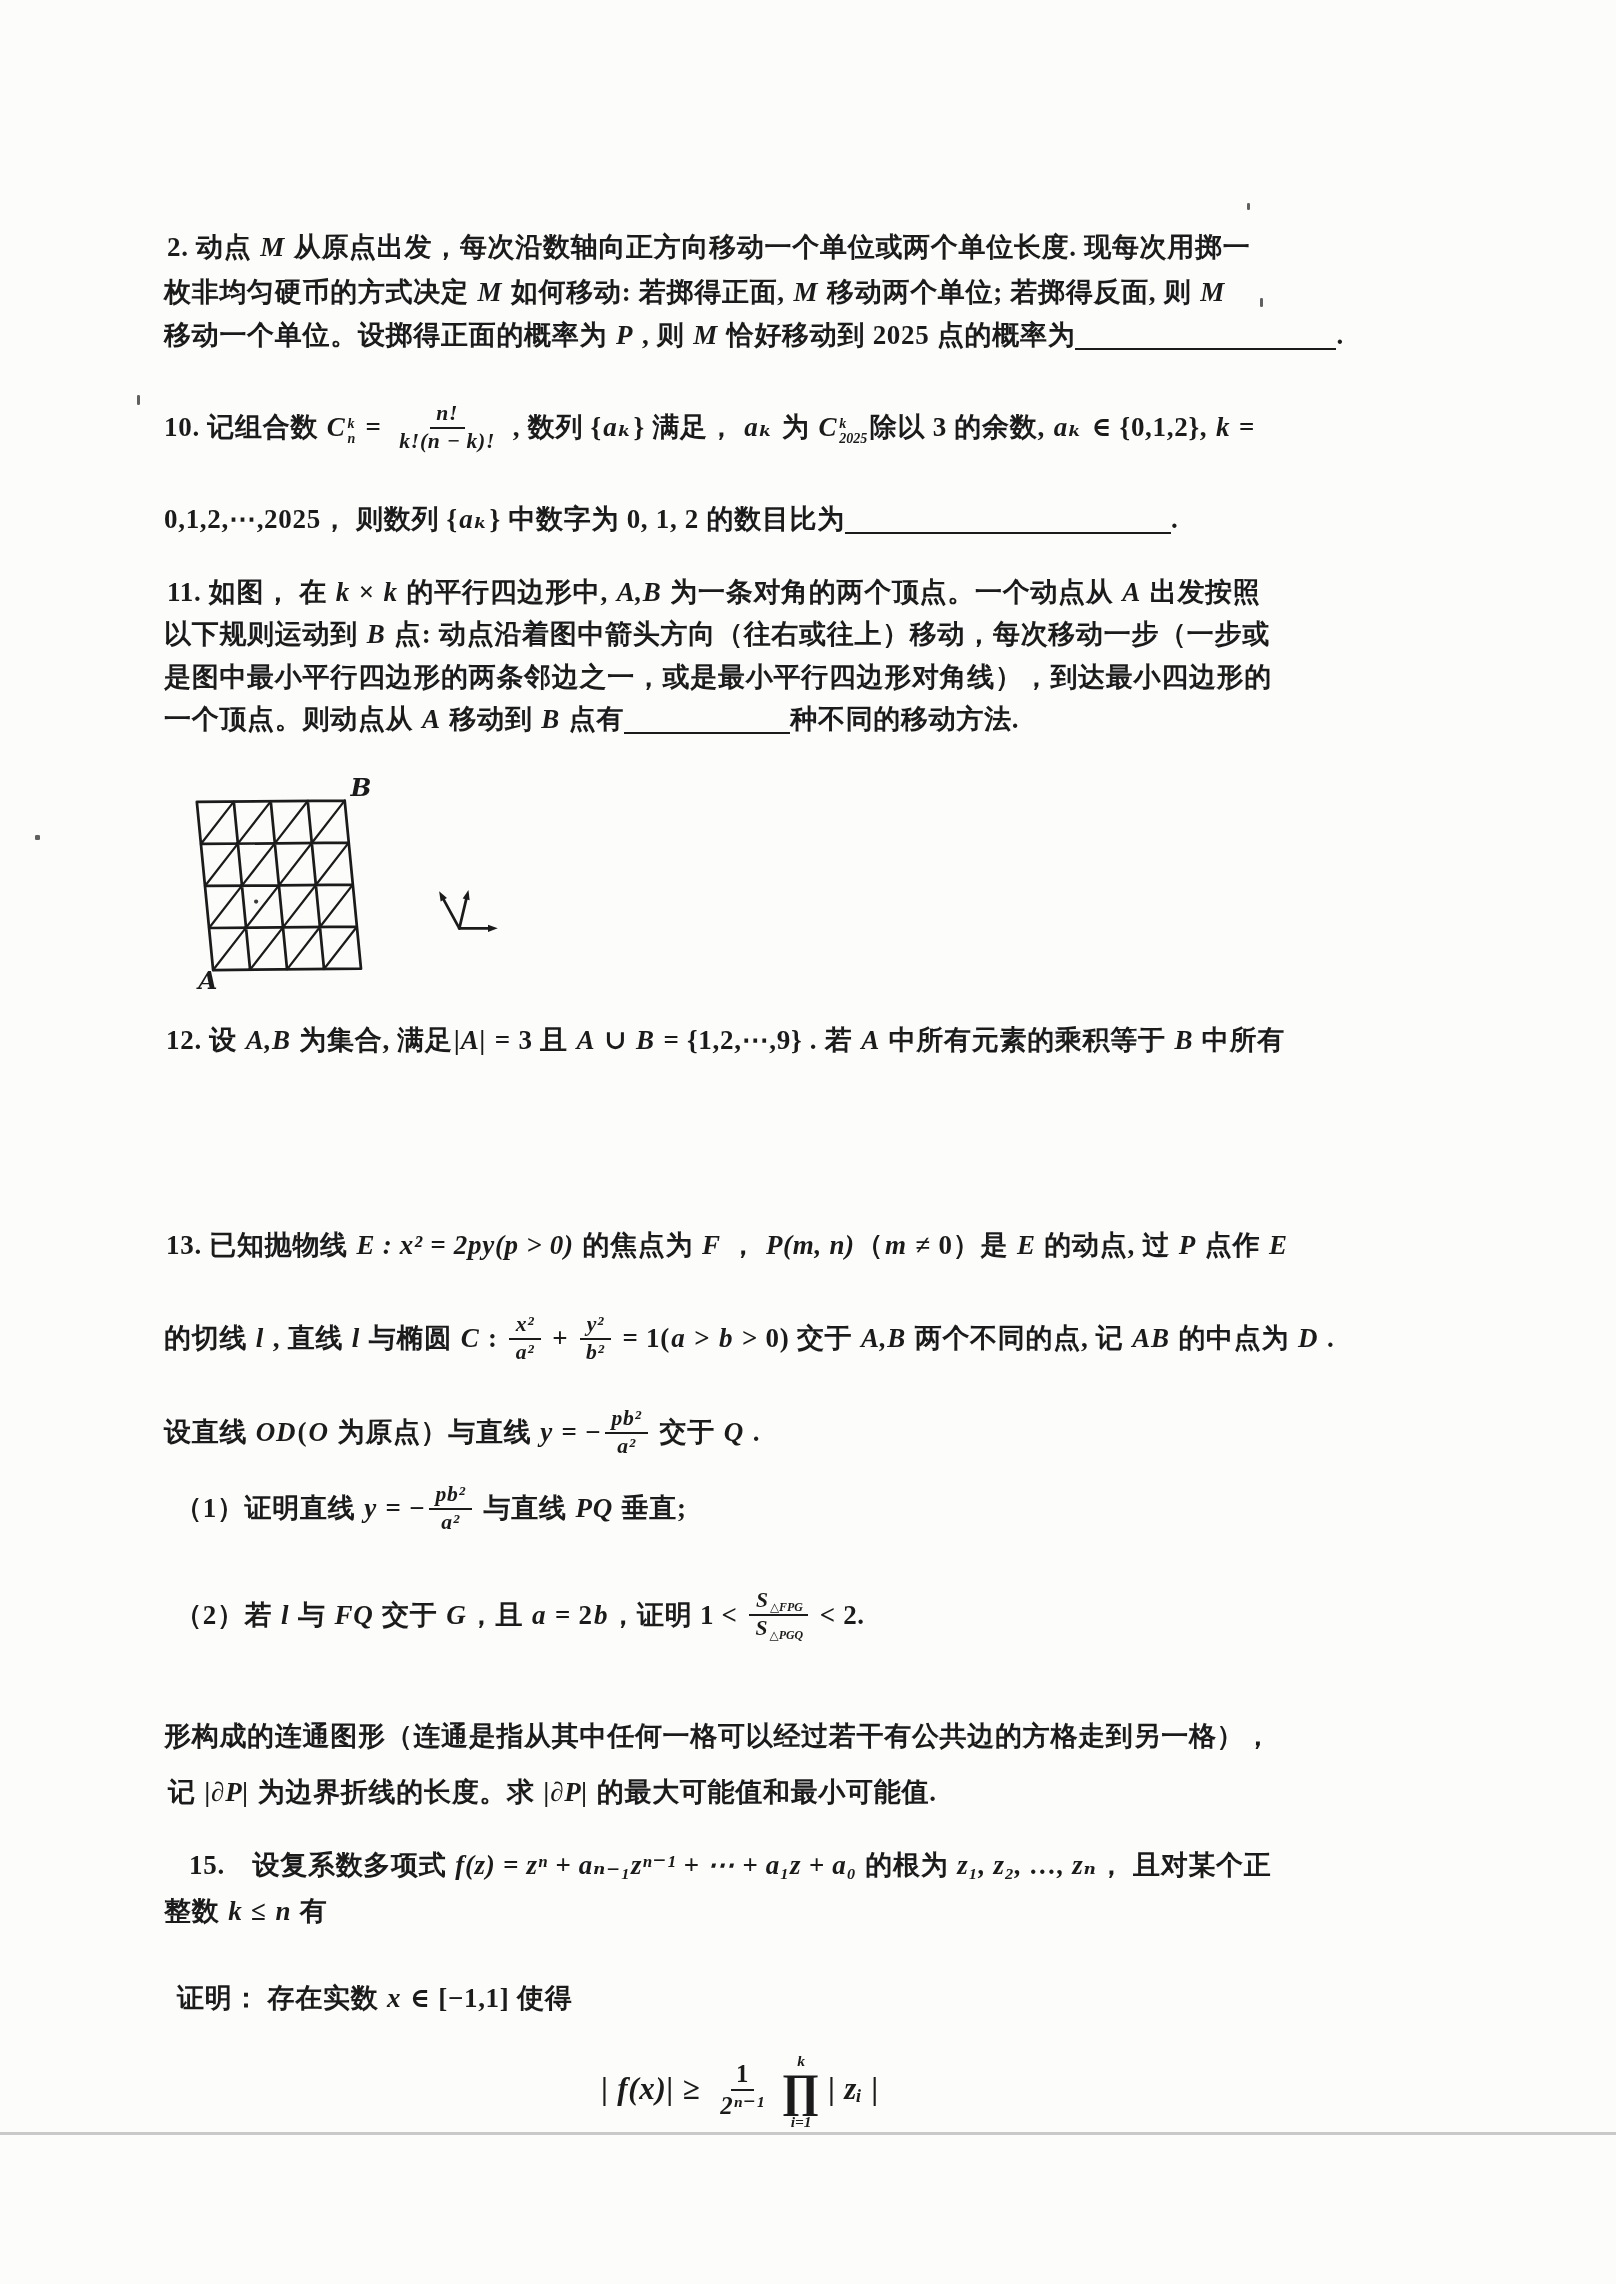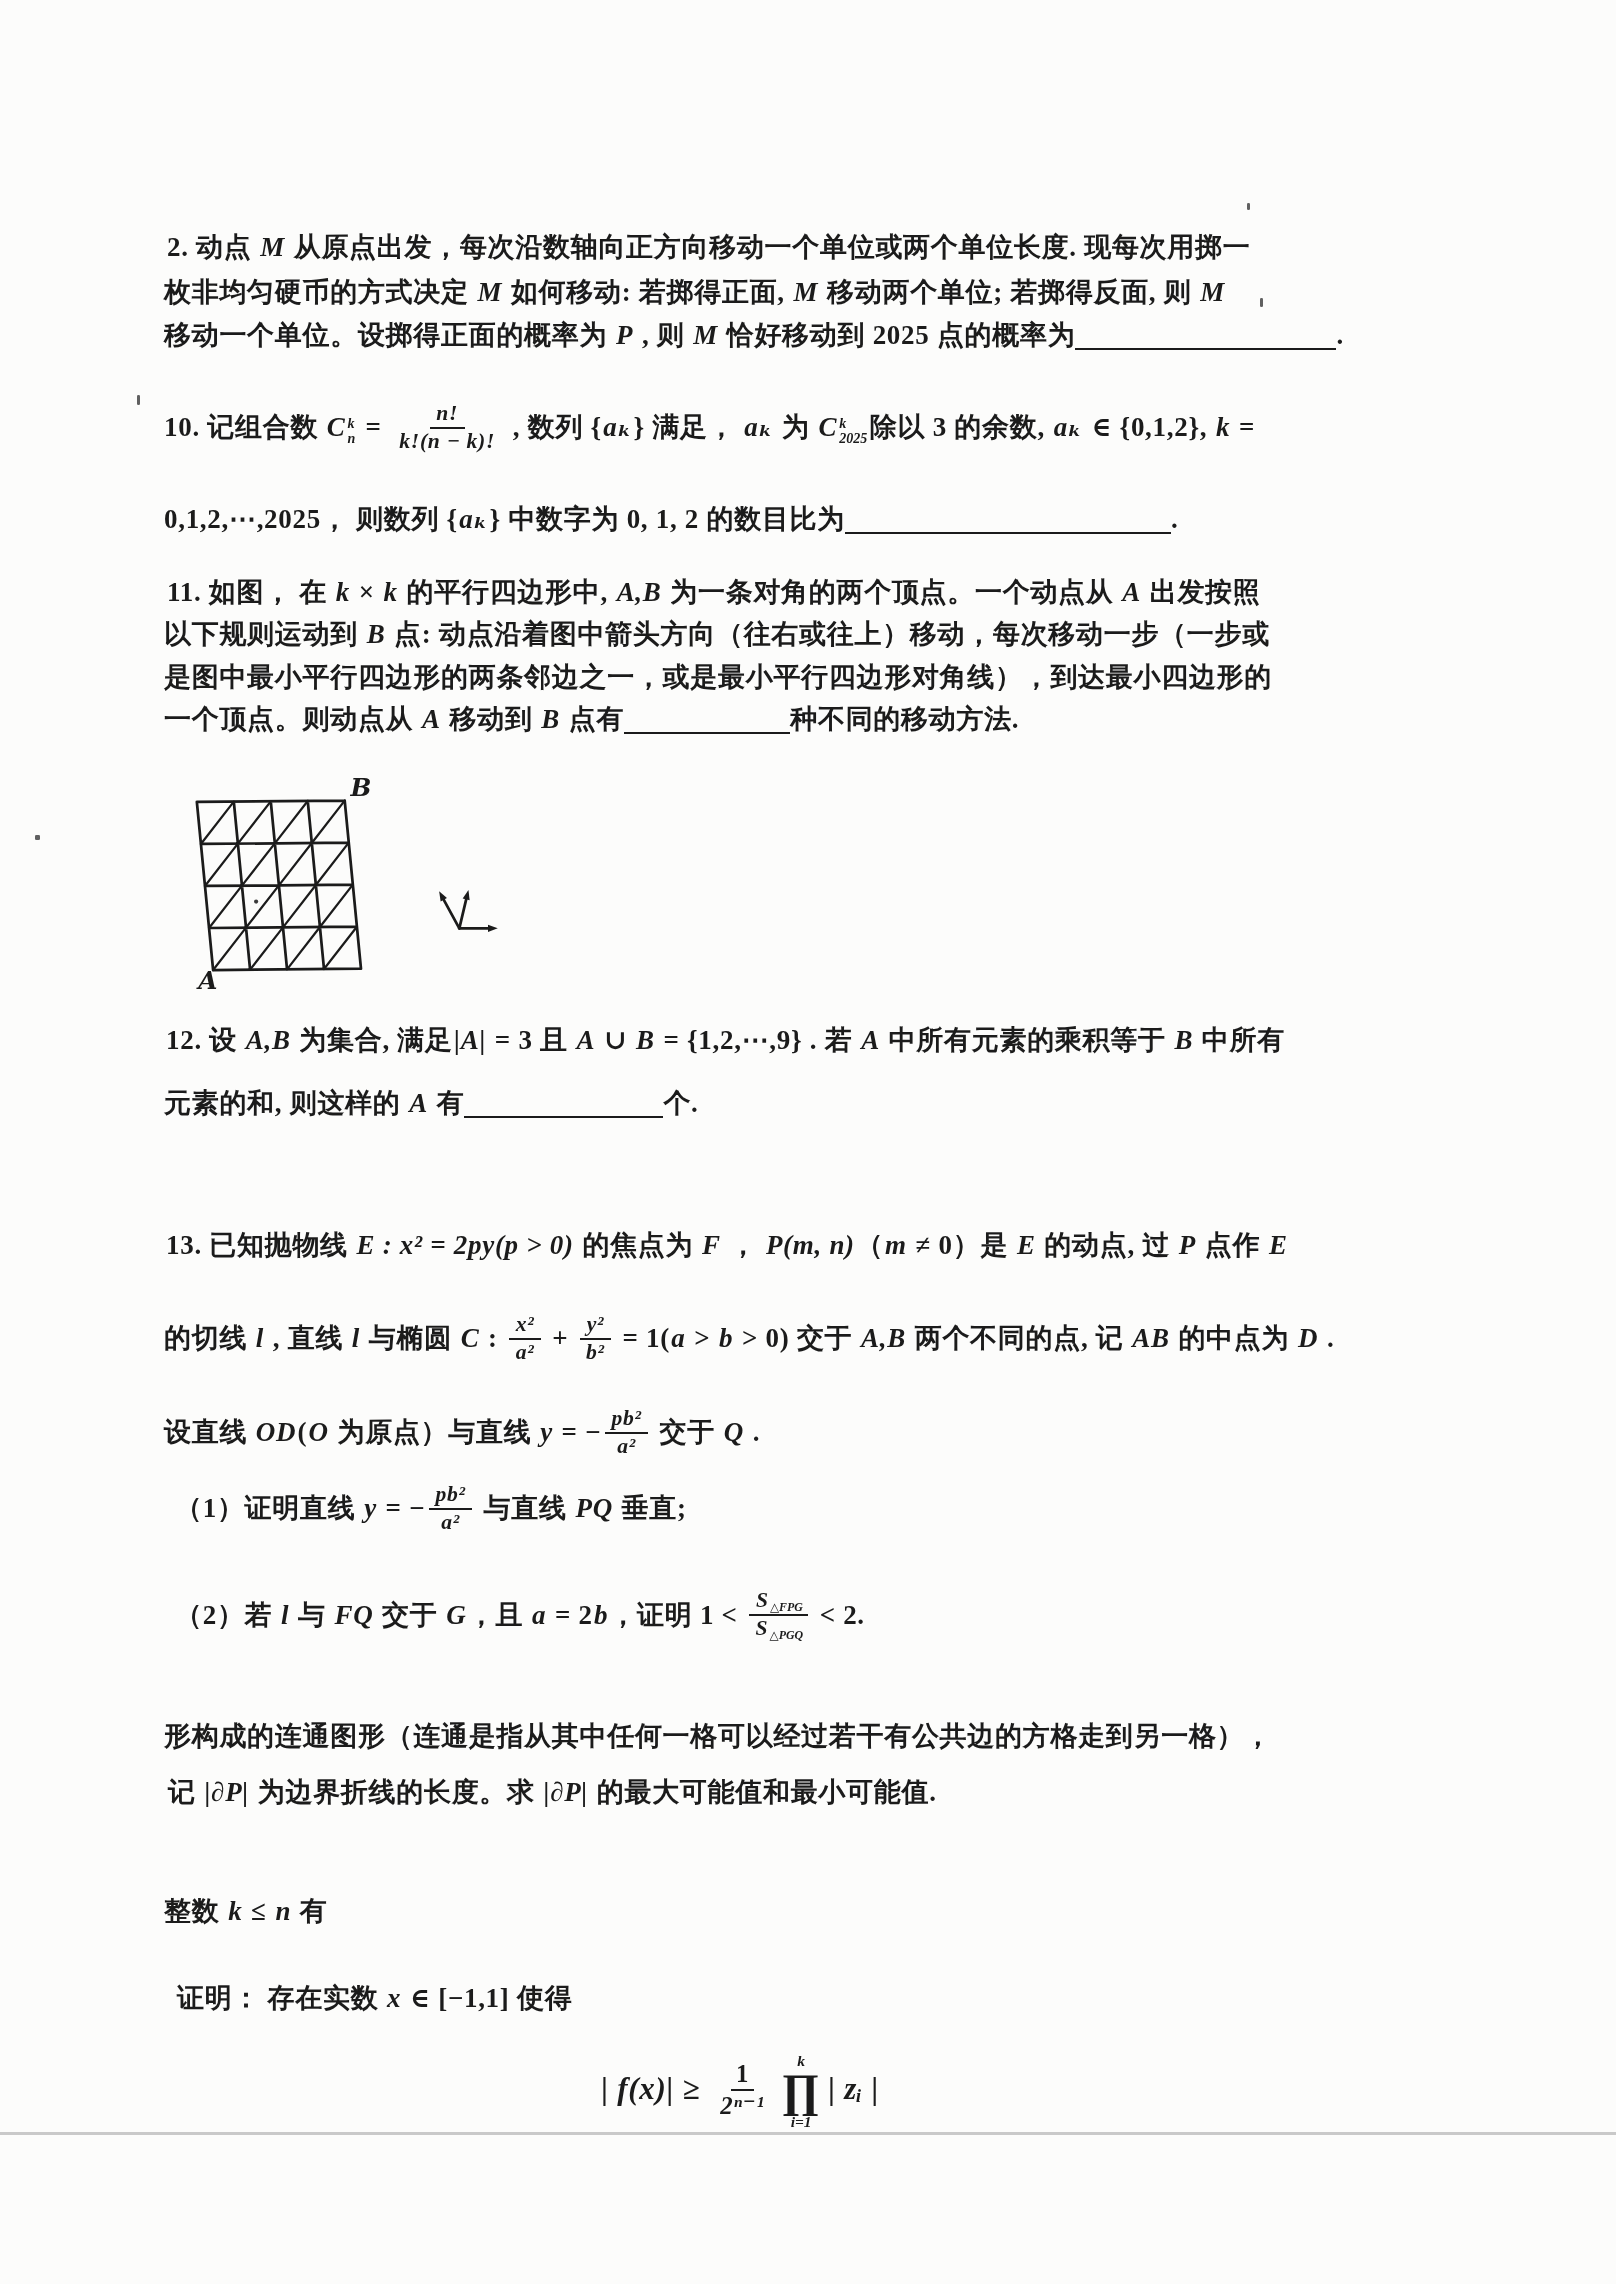--- a/index.html
+++ b/index.html
@@ -80,21 +80,20 @@
       </span><span class="t"> , 数列 {</span><span class="i">aₖ</span><span class="t">} 满足， </span><span class="i">aₖ</span><span class="t"> 为 </span><span class="i">C</span><span class="vstk">
         <span class="vt">k</span>
         <span class="vb">2025</span>
       </span><span class="t">除以 3 的余数, </span><span class="i">aₖ</span><span class="t"> ∈ {0,1,2}, </span><span class="i">k</span><span class="t"> =</span></div>
     <div class="line" style="left: 164px; top: 503px;"><span class="t">0,1,2,⋯,2025， 则数列 {</span><span class="i">aₖ</span><span class="t">} 中数字为 0, 1, 2 的数目比为</span><span class="blank" style="width: 326px;"></span><span class="t">.</span></div>
     <div class="line" style="left: 167px; top: 576px;"><span class="t">11. 如图， 在 </span><span class="i">k</span><span class="t"> × </span><span class="i">k</span><span class="t"> 的平行四边形中, </span><span class="i">A,B</span><span class="t"> 为一条对角的两个顶点。一个动点从 </span><span class="i">A</span><span class="t"> 出发按照</span></div>
     <div class="line" style="left: 164px; top: 618px;"><span class="t">以下规则运动到 </span><span class="i">B</span><span class="t"> 点: 动点沿着图中箭头方向（往右或往上）移动，每次移动一步（一步或</span></div>
     <div class="line" style="left: 164px; top: 661px;"><span class="t">是图中最小平行四边形的两条邻边之一，或是最小平行四边形对角线），到达最小四边形的</span></div>
     <div class="line" style="left: 164px; top: 703px;"><span class="t">一个顶点。则动点从 </span><span class="i">A</span><span class="t"> 移动到 </span><span class="i">B</span><span class="t"> 点有</span><span class="blank" style="width: 166px;"></span><span class="t">种不同的移动方法.</span></div>
     <div class="line" style="left: 166px; top: 1024px;"><span class="t">12. 设 </span><span class="i">A,B</span><span class="t"> 为集合, 满足</span><span class="i">|A|</span><span class="t"> = 3 且 </span><span class="i">A</span><span class="t"> ∪ </span><span class="i">B</span><span class="t"> = {1,2,⋯,9} . 若 </span><span class="i">A</span><span class="t"> 中所有元素的乘积等于 </span><span class="i">B</span><span class="t"> 中所有</span></div>
-    <div class="line" style="left: 164px; top: 1087px;"><span class="t">元素的和, 则这样的 </span><span class="i">A</span><span class="t"> 有</span><span class="blank" style="width: 199px;"></span><span class="t">个.</span></div>
     <div class="line" style="left: 166px; top: 1229px;"><span class="t">13. 已知抛物线 </span><span class="i">E : x² = 2py(p &gt; 0)</span><span class="t"> 的焦点为 </span><span class="i">F</span><span class="t"> ，  </span><span class="i">P(m, n)</span><span class="t">（</span><span class="i">m</span><span class="t"> ≠ 0）是 </span><span class="i">E</span><span class="t"> 的动点, 过 </span><span class="i">P</span><span class="t"> 点作 </span><span class="i">E</span></div>
     <div class="line" style="left: 164px; top: 1314px;"><span class="t">的切线 </span><span class="i">l</span><span class="t"> , 直线 </span><span class="i">l</span><span class="t"> 与椭圆 </span><span class="i">C</span><span class="t"> : </span><span class="frac">
         <span class="fn"><span class="i">x²</span></span>
         <span class="fd"><span class="i">a²</span></span>
       </span><span class="t"> + </span><span class="frac">
         <span class="fn"><span class="i">y²</span></span>
         <span class="fd"><span class="i">b²</span></span>
       </span><span class="t"> = 1(</span><span class="i">a</span><span class="t"> &gt; </span><span class="i">b</span><span class="t"> &gt; 0) 交于 </span><span class="i">A,B</span><span class="t"> 两个不同的点, 记 </span><span class="i">AB</span><span class="t"> 的中点为 </span><span class="i">D</span><span class="t"> .</span></div>
     <div class="line" style="left: 164px; top: 1408px;"><span class="t">设直线 </span><span class="i">OD</span><span class="t">(</span><span class="i">O</span><span class="t"> 为原点）与直线 </span><span class="i">y</span><span class="t"> = −</span><span class="frac">
         <span class="fn"><span class="i">pb²</span></span>
@@ -103,20 +102,21 @@
     <div class="line" style="left: 175px; top: 1484px;"><span class="t">（1）证明直线 </span><span class="i">y</span><span class="t"> = −</span><span class="frac">
         <span class="fn"><span class="i">pb²</span></span>
         <span class="fd"><span class="i">a²</span></span>
       </span><span class="t"> 与直线 </span><span class="i">PQ</span><span class="t"> 垂直;</span></div>
     <div class="line" style="left: 175px; top: 1590px;"><span class="t">（2）若 </span><span class="i">l</span><span class="t"> 与 </span><span class="i">FQ</span><span class="t"> 交于 </span><span class="i">G</span><span class="t">，且 </span><span class="i">a</span><span class="t"> = 2</span><span class="i">b</span><span class="t">，证明 1 &lt; </span><span class="frac">
         <span class="fn"><span class="i">S</span><span class="ss">△FPG</span></span>
         <span class="fd"><span class="i">S</span><span class="ss">△PGQ</span></span>
       </span><span class="t"> &lt; 2.</span></div>
     <div class="line" style="left: 164px; top: 1720px;"><span class="t">形构成的连通图形（连通是指从其中任何一格可以经过若干有公共边的方格走到另一格），</span></div>
     <div class="line" style="left: 168px; top: 1776px;"><span class="t">记 </span><span class="i">|∂P|</span><span class="t"> 为边界折线的长度。求 </span><span class="i">|∂P|</span><span class="t"> 的最大可能值和最小可能值.</span></div>
+    <div class="line" style="left: 189px; top: 1849px;"><span class="t">15.　设复系数多项式 </span><span class="i">f(z) = zⁿ + aₙ₋₁zⁿ⁻¹ + ⋯ + a₁z + a₀</span><span class="t"> 的根为 </span><span class="i">z₁, z₂, …, zₙ</span><span class="t">，  且对某个正</span></div>
     <div class="line" style="left: 164px; top: 1895px;"><span class="t">整数 </span><span class="i">k</span><span class="t"> ≤ </span><span class="i">n</span><span class="t"> 有</span></div>
     <div class="line" style="left: 177px; top: 1982px;"><span class="t">证明： 存在实数 </span><span class="i">x</span><span class="t"> ∈ [−1,1] 使得</span></div>
     <div class="line" style="left: 600px; top: 2053px; font-size: 31px;"><span class="i">| f(x)| ≥ </span><span class="frac">
         <span class="fn"><span class="t">1</span></span>
         <span class="fd"><span class="i">2ⁿ⁻¹</span></span>
       </span><span class="prod">
         <span class="pl">k</span>
         <span class="psym">∏</span>
         <span class="pl">i=1</span>
       </span><span class="i">| zᵢ |</span></div>

